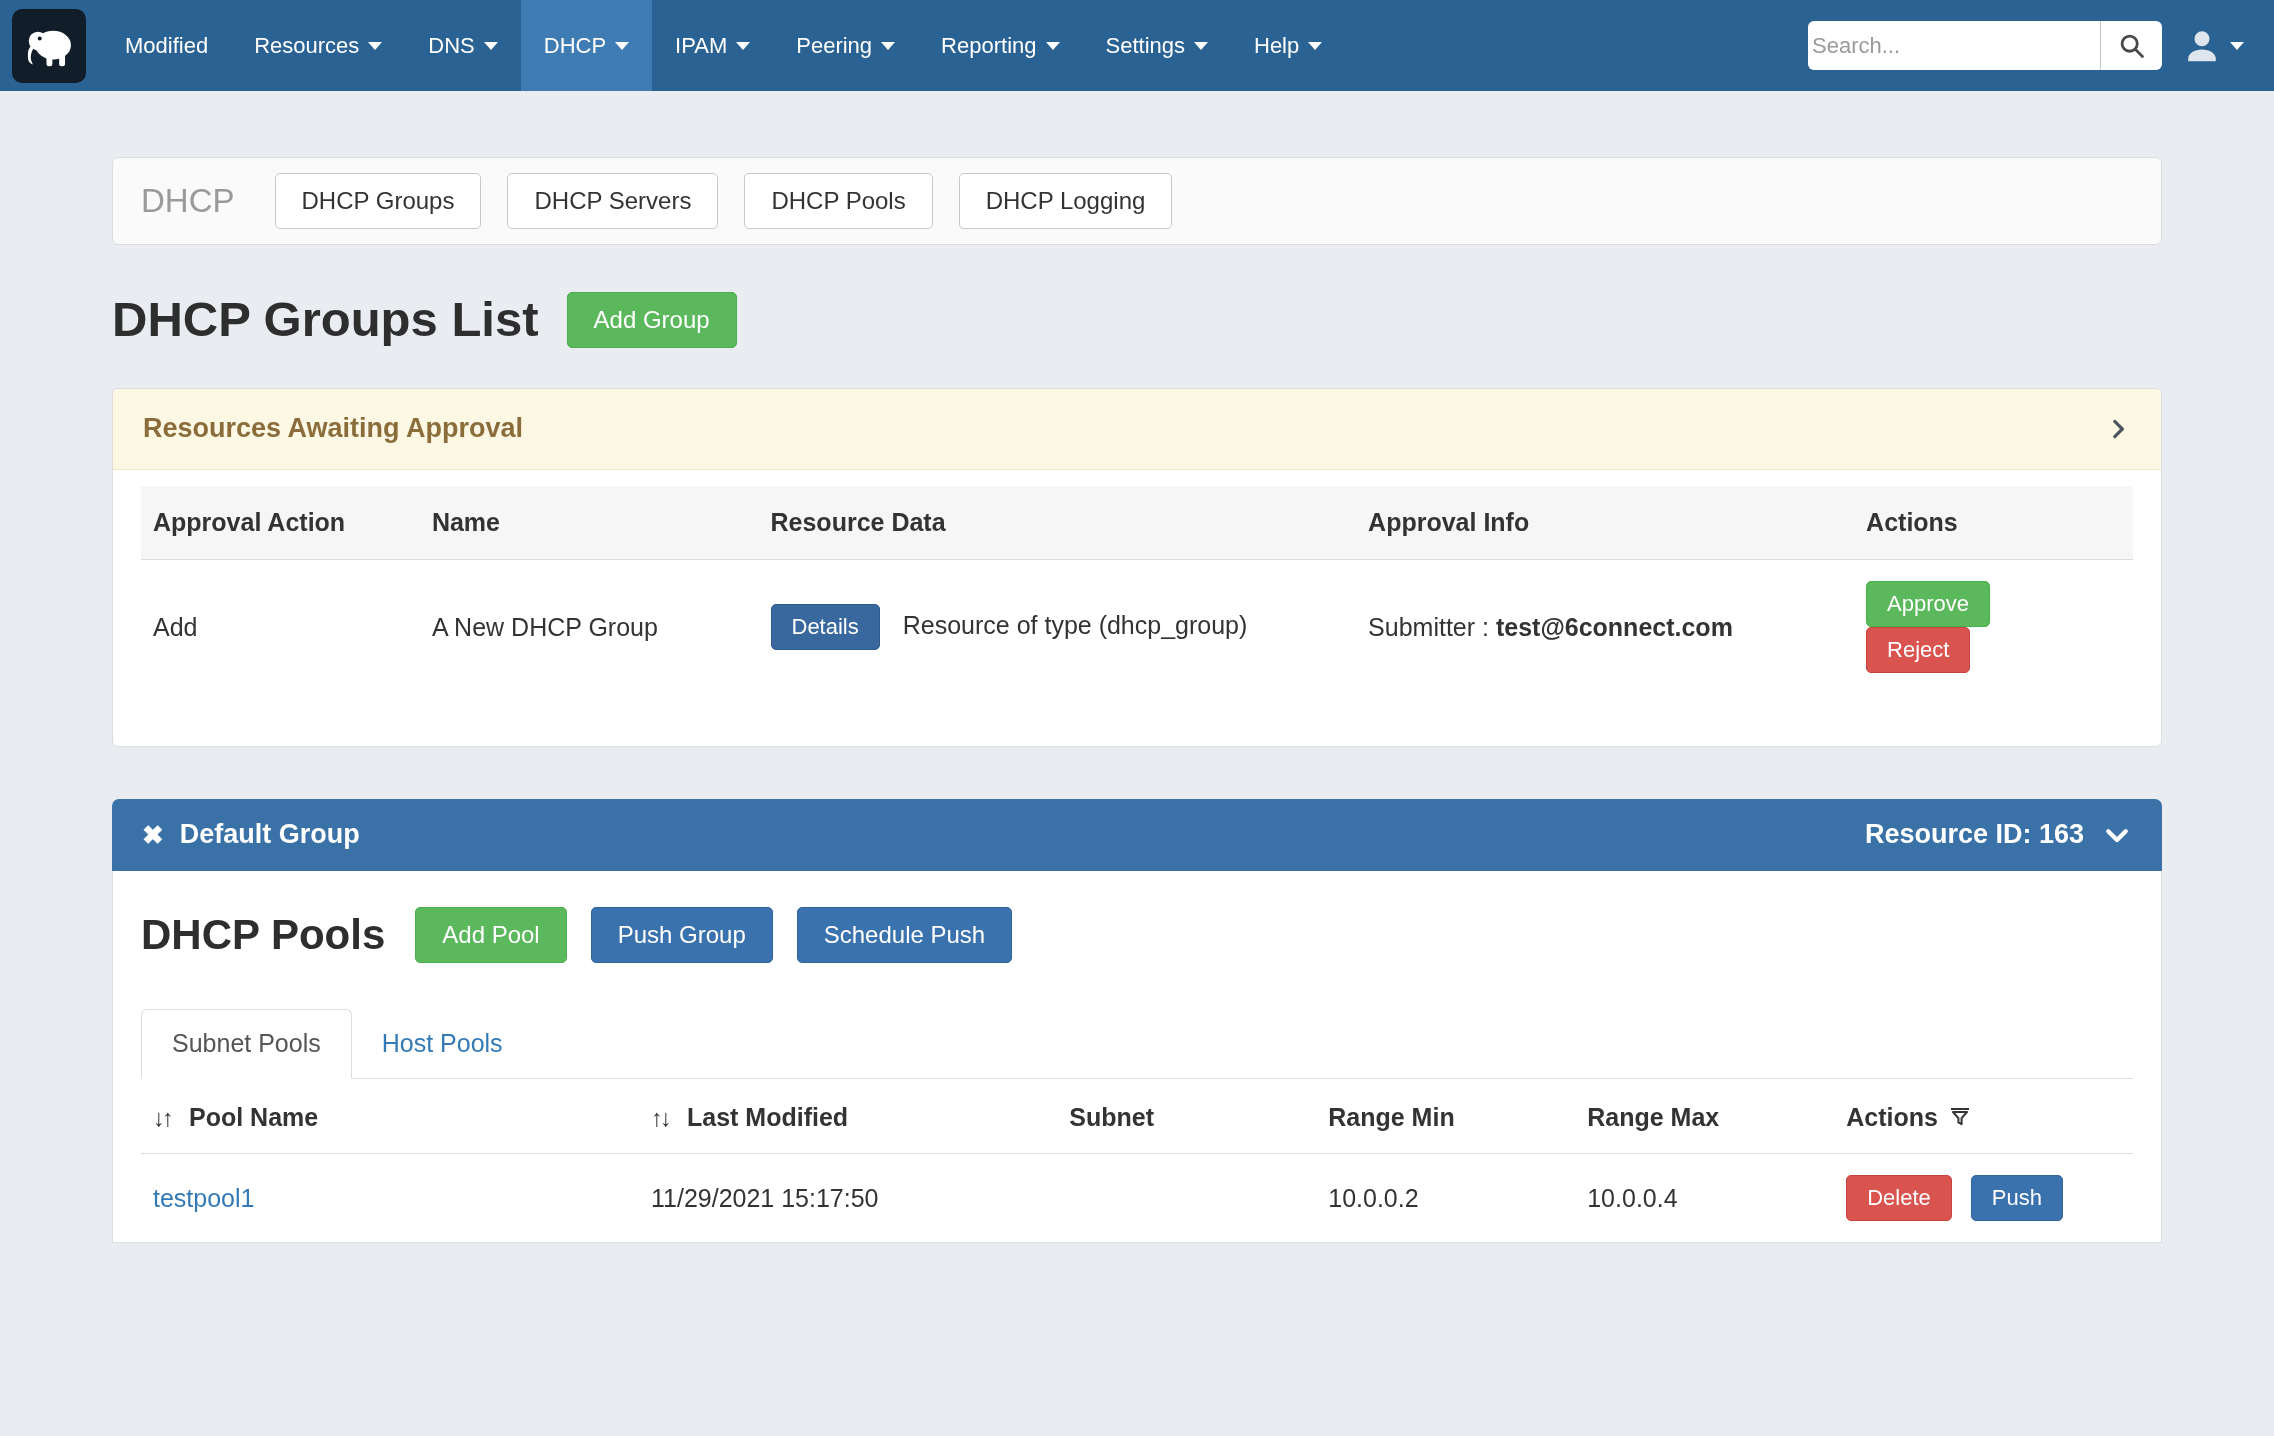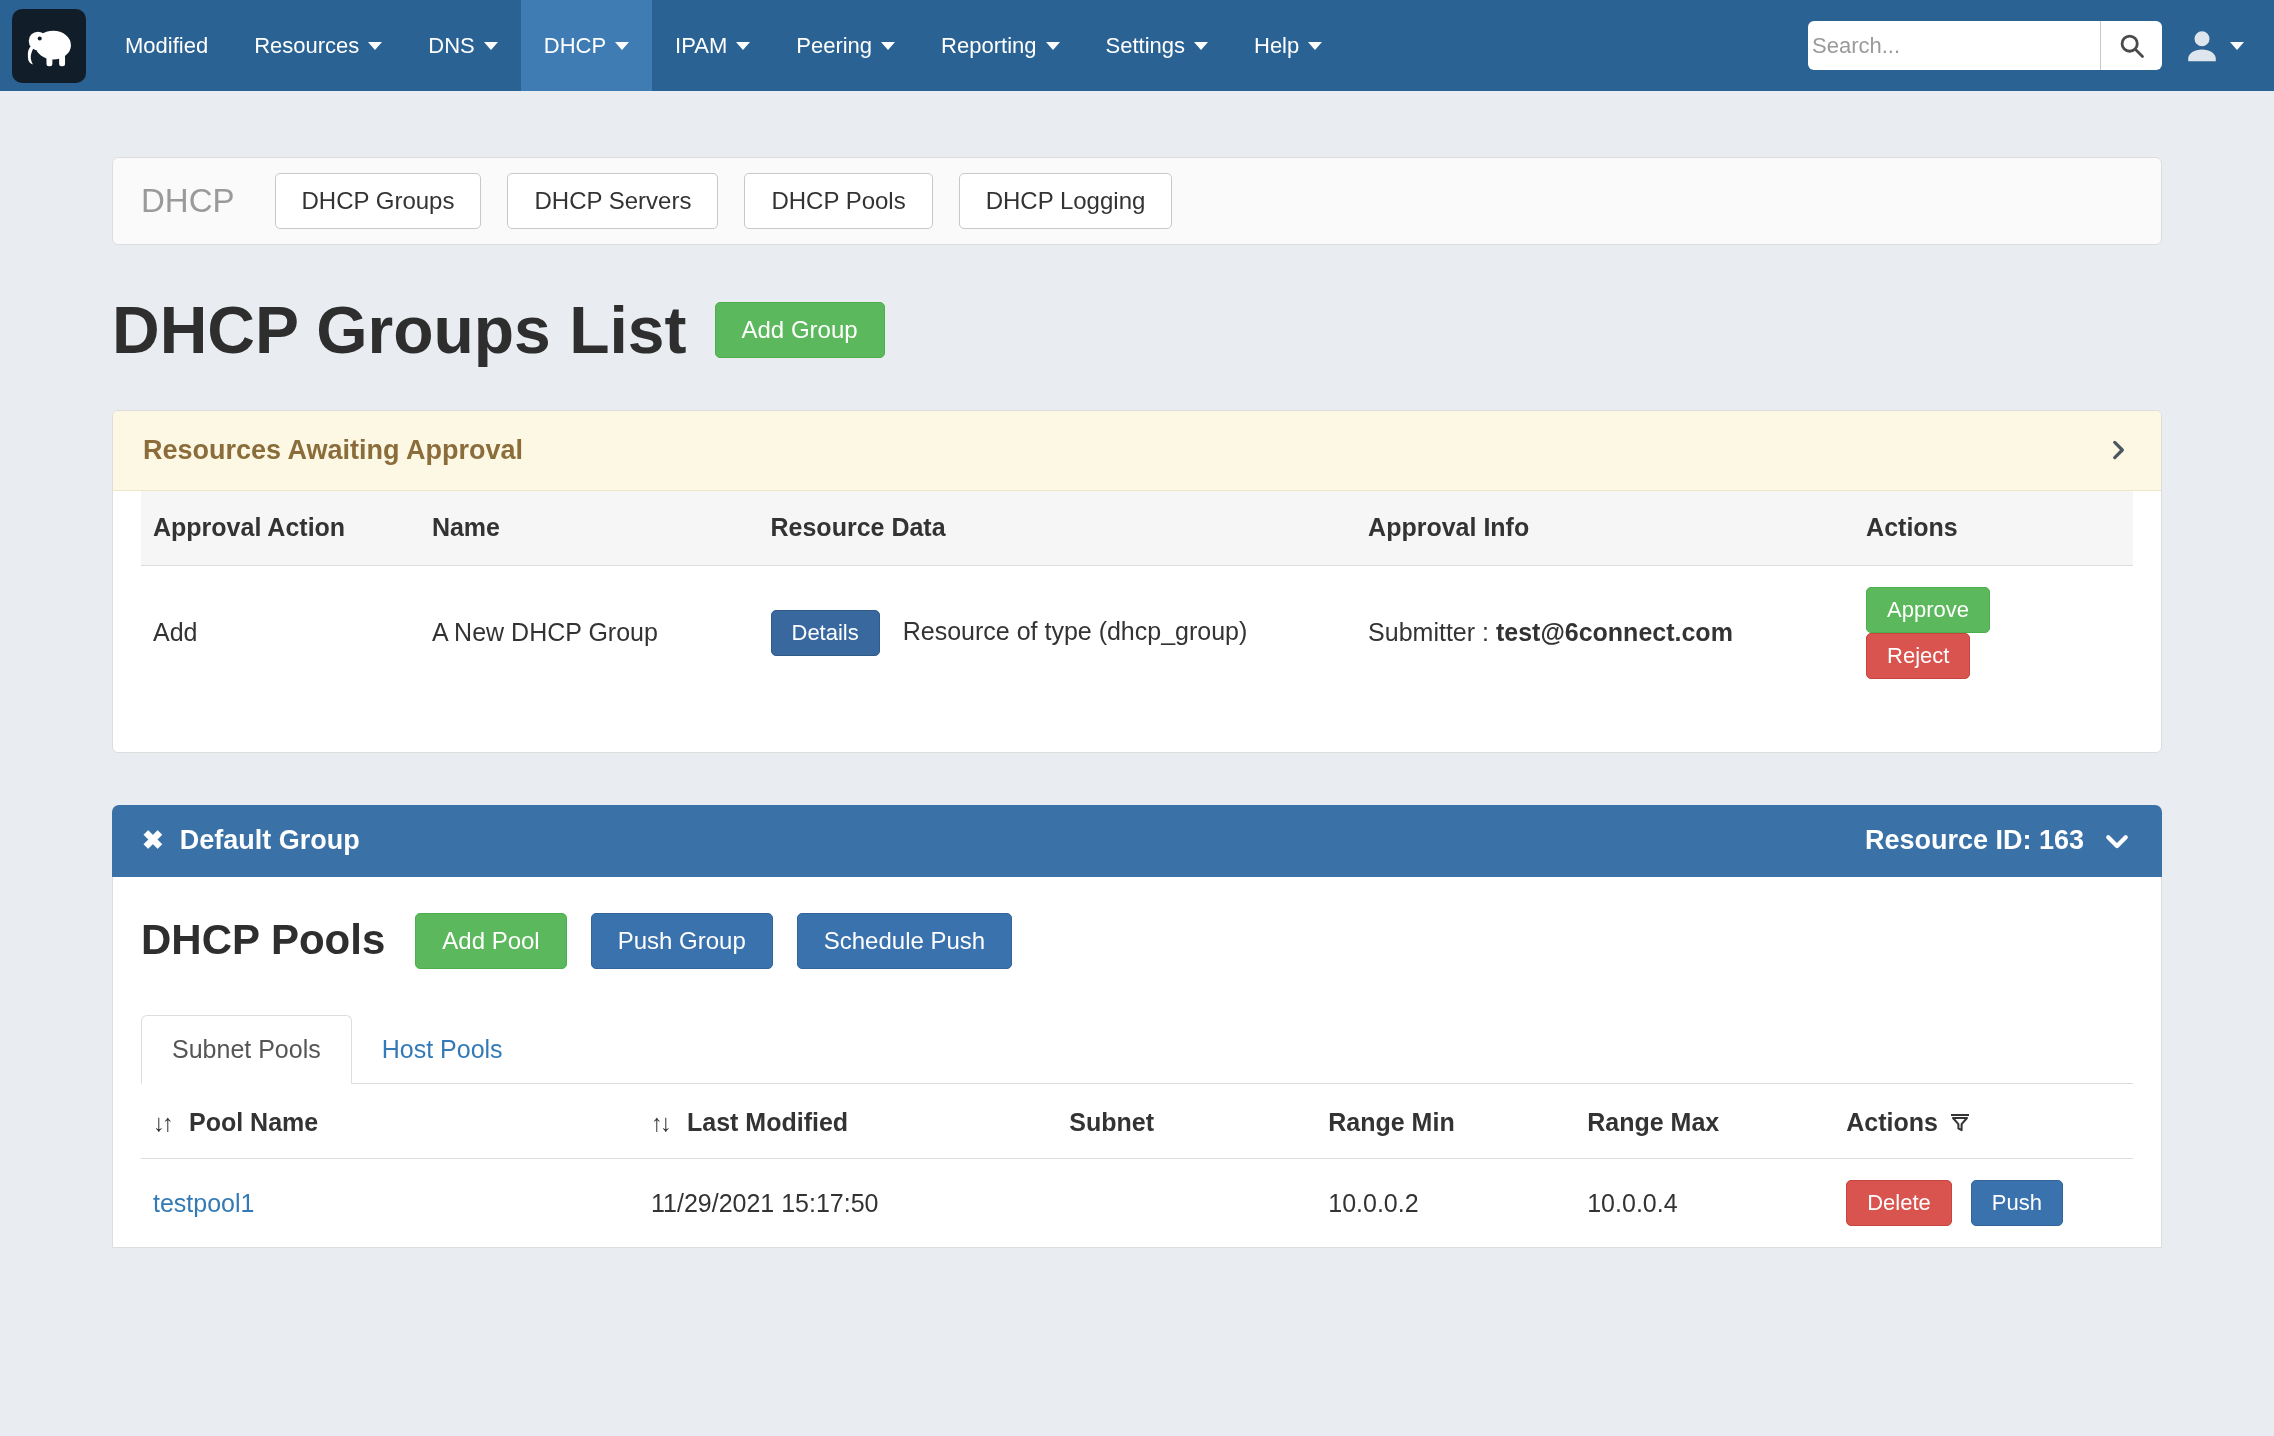--- a/index.html
+++ b/index.html
@@ -54,42 +54,42 @@
   }
   .subnav-title { font-size: 33px; color: #9a9a9a; margin-right: 14px; }
   .subnav-btn {
     font-family: "Liberation Sans", sans-serif; font-size: 24px; color: #333;
     background: #fff; border: 1px solid #c8c8c8; border-radius: 5px;
     padding: 13px 26px; cursor: pointer;
   }
 
   
   .page-heading { margin-top: 44px; display: flex; align-items: center; gap: 28px; }
-  .page-heading h1 { font-size: 66px; font-weight: bold; color: #2e2e2e; }
+  .page-heading h1 { font-size: 49px; font-weight: bold; color: #2e2e2e; }
   .btn { font-family: "Liberation Sans", sans-serif; border: 0; border-radius: 5px;
          color: #fff; cursor: pointer; white-space: nowrap; }
   .btn-green { background: #5cb85c; border: 1px solid #4cae4c; }
   .btn-blue  { background: #3a72ad; border: 1px solid #33659a; }
   .btn-red   { background: #d9534f; border: 1px solid #c9433f; }
   .btn-lg { font-size: 24px; padding: 13px 26px; }
   .btn-sm { font-size: 22px; padding: 9px 20px; }
 
   .desc-panel {
     margin-top: 24px; background: #fff; border: 1px solid #ddd; border-radius: 6px;
     padding: 30px 32px; font-size: 25px; color: #333;
   }
 
   
   .approval-panel { margin-top: 38px; background: #fff; border: 1px solid #ddd; border-radius: 6px; overflow: hidden; }
   .approval-header {
     background: #fcf8e3; color: #8a6d3b; font-size: 27px; font-weight: bold;
     padding: 23px 30px; display: flex; justify-content: space-between; align-items: center;
     border-bottom: 1px solid #efe6c5;
   }
-  .approval-body { padding: 0 28px 52px; }
+  .approval-body { padding: 16px 28px 52px; }
   table { width: 100%; border-collapse: collapse; }
   th { text-align: left; font-size: 25px; font-weight: bold; color: #333; padding: 21px 12px; }
   .approval-body thead th { background: #f6f6f6; }
   td { font-size: 25px; padding: 21px 12px; border-top: 1px solid #ddd; vertical-align: middle; }
   .col-action { width: 14%; } .col-name { width: 17%; } .col-rdata { width: 30%; }
   .col-ainfo { width: 25%; } .col-acts { width: 14%; }
   .details-btn { background: #38689e; border: 1px solid #305a8a; margin-right: 16px; }
   .row-actions .btn { margin-right: 12px; }
   .submitter-email { font-weight: bold; }
 

